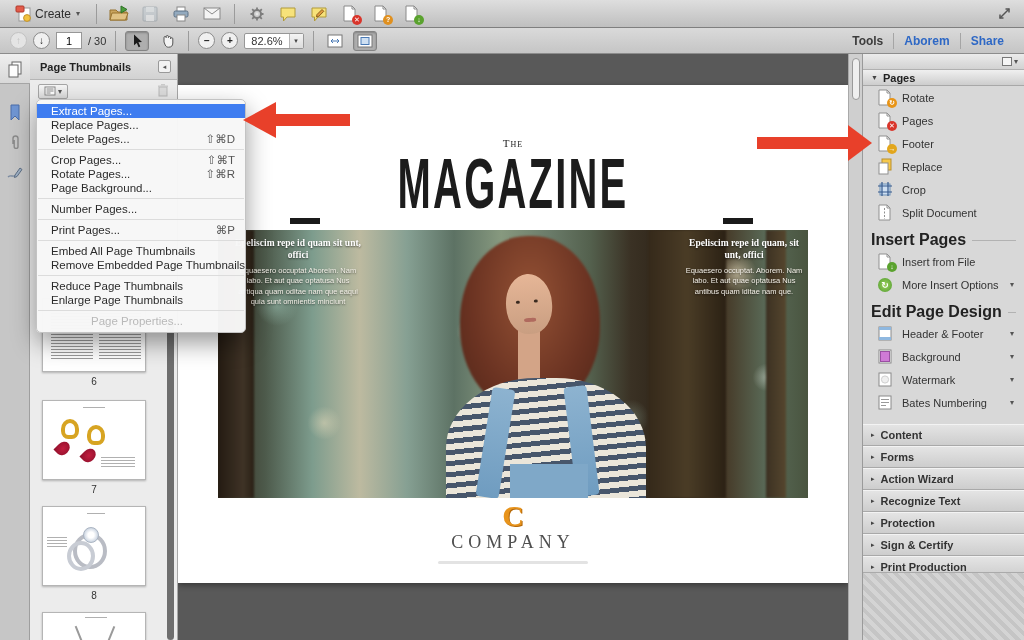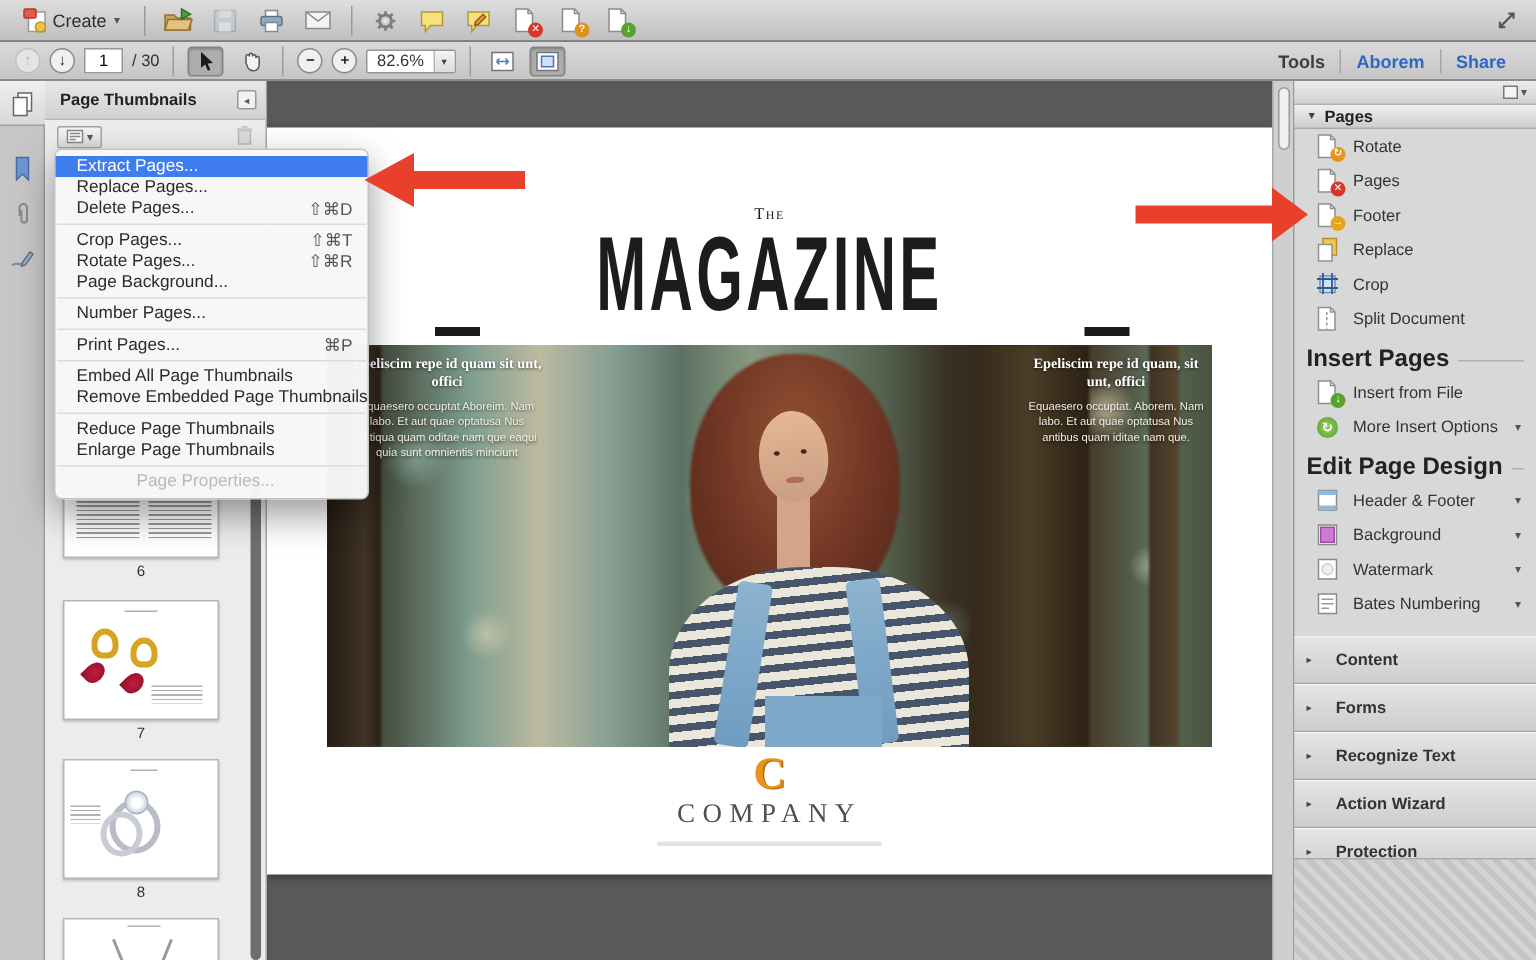--- a/index.html
+++ b/index.html
@@ -135,22 +135,22 @@
   .rp-header{height:16px;background:linear-gradient(#f0f0f0,#cdcdcd);border-bottom:1px solid #a8a8a8;
              display:flex;align-items:center;gap:5px;padding:0 8px;font-weight:bold;color:#222;}
   .tri{font-size:7px;color:#444;}
   .rp-row{display:flex;align-items:center;gap:9px;height:23px;padding-left:14px;position:relative;}
   .rp-row .rl{color:#333;}
   .rp-caret{position:absolute;right:10px;font-size:8px;color:#555;}
   .rp-sub{display:flex;align-items:center;gap:6px;height:20px;padding-left:8px;margin-top:6px;}
   .rp-sub b{font-size:16px;color:#222;white-space:nowrap;}
   .rp-sub .rule{flex:1;height:1px;background:#b2b2b2;margin-right:8px;}
   .rpic{position:relative;width:16px;height:17px;flex:none;}
-  .collapsed{height:32px;background:linear-gradient(#e4e4e4,#cdcdcd);border-bottom:1px solid #a9a9a9;
-             border-top:1px solid #f3f3f3;display:flex;align-items:center;gap:16px;padding:0 8px;
+  .collapsed{height:22px;background:linear-gradient(#e4e4e4,#cdcdcd);border-bottom:1px solid #a9a9a9;
+             border-top:1px solid #f3f3f3;display:flex;align-items:center;gap:6px;padding:0 8px;
              font-weight:bold;color:#333;}
   .hatch{position:absolute;left:0;bottom:0;width:162px;height:68px;
          background:repeating-linear-gradient(45deg,#d4d4d4 0 4px,#c5c5c5 4px 8px);border-top:1px solid #aaa;}
   
   .ctxmenu{position:absolute;left:36px;top:99px;width:210px;background:rgba(247,247,247,.98);
            border:1px solid #c3c3c3;border-radius:5px;box-shadow:0 10px 24px rgba(0,0,0,.4);
            padding:4px 0;z-index:40;}
   .mi{display:flex;align-items:center;height:14px;padding:0 10px 0 14px;font-size:11.5px;color:#2b2b2b;}
   .mi .ml{flex:1;white-space:nowrap;}
   .mi .ms{color:#555;margin-left:12px;}
@@ -595,29 +595,33 @@
     <div class="collapsed">
       <span class="tri">▸</span>
       <span>Content</span>
     </div>
     <div class="collapsed">
       <span class="tri">▸</span>
       <span>Forms</span>
     </div>
     <div class="collapsed">
       <span class="tri">▸</span>
+      <span>Action Wizard</span>
+    </div>
+    <div class="collapsed">
+      <span class="tri">▸</span>
       <span>Recognize Text</span>
     </div>
     <div class="collapsed">
       <span class="tri">▸</span>
-      <span>Action Wizard</span>
-    </div>
-    <div class="collapsed">
-      <span class="tri">▸</span>
       <span>Protection</span>
+    </div>
+    <div class="collapsed">
+      <span class="tri">▸</span>
+      <span>Sign &amp; Certify</span>
     </div>
     <div class="collapsed">
       <span class="tri">▸</span>
       <span>Print Production</span>
     </div>
     <div class="collapsed">
       <span class="tri">▸</span>
       <span>Analyze</span>
     </div>
     <div class="hatch"></div>

